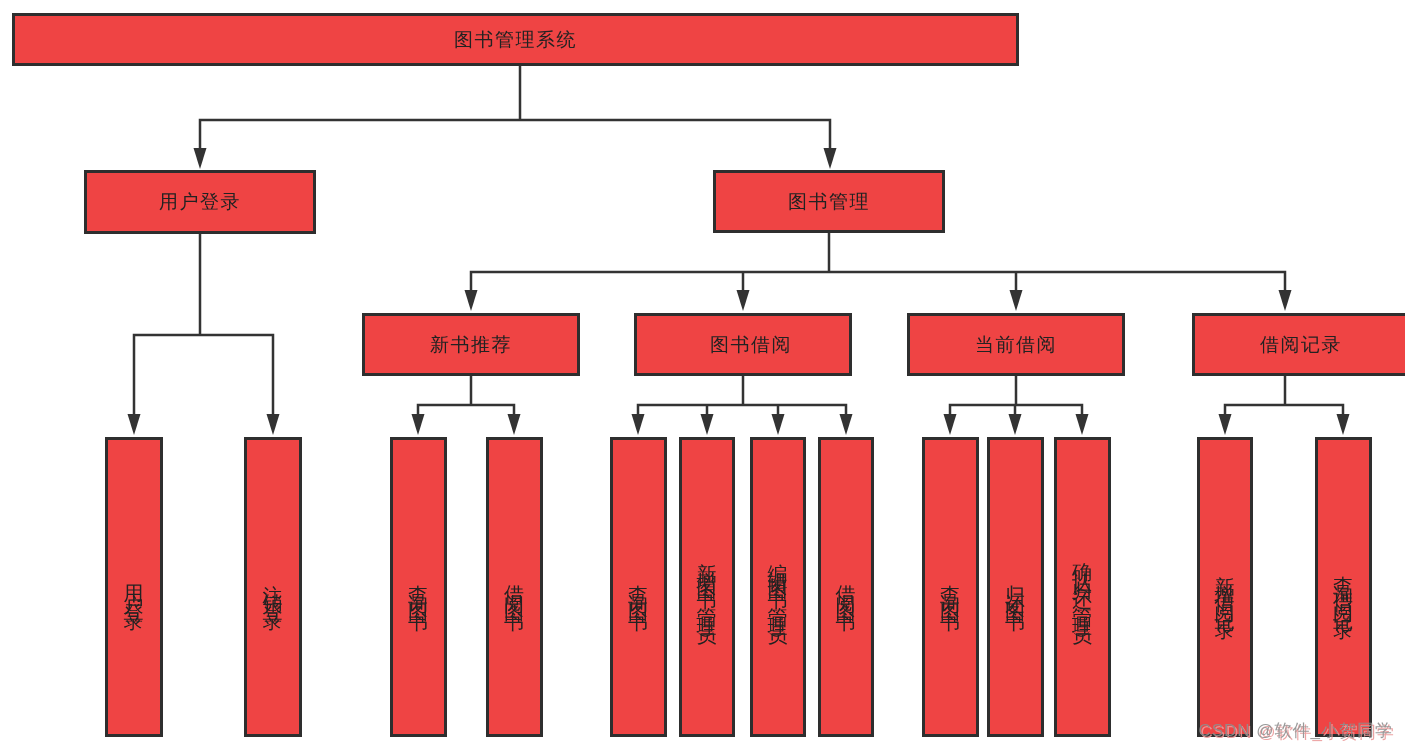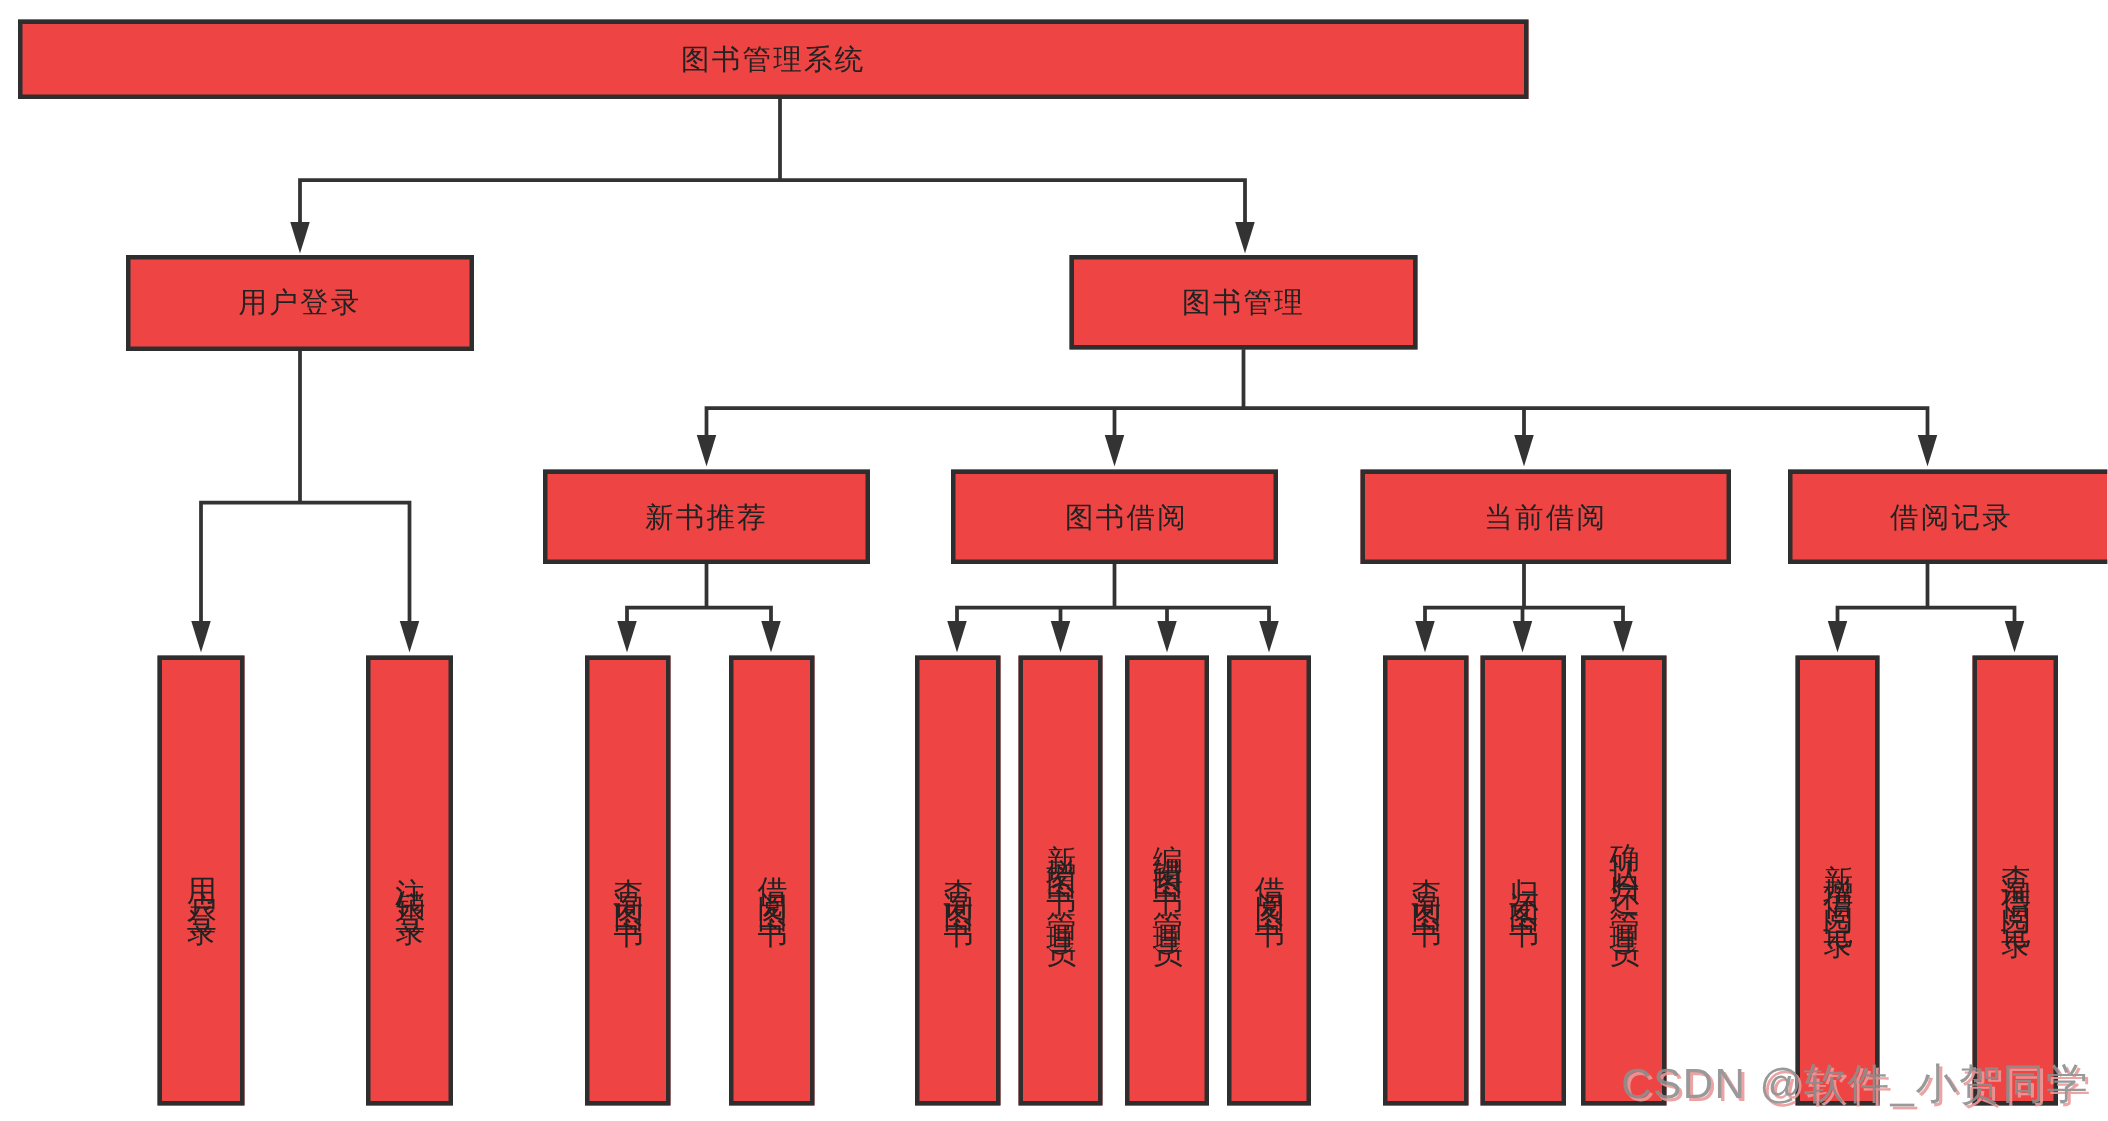--- a/index.html
+++ b/index.html
@@ -34,21 +34,21 @@
   .node.v .vtext{
     writing-mode:vertical-rl;
     text-orientation:mixed;
     letter-spacing:9px;
     line-height:1;
     white-space:nowrap;
   }
   .watermark{
     position:absolute;
     right:12px;bottom:5px;
-    font-size:28px;
+    font-size:17px;
     letter-spacing:1px;
     color:var(--watermark-gray);
     text-shadow:2px 2px 0 var(--watermark-pink);
     z-index:5;
     opacity:.9;
   }
 </style>
 </head>
 <body>
 
@@ -100,21 +100,21 @@
   <div class="node h" style="left:362px;top:313px;width:218px;height:63px;">
     <span>新书推荐</span>
   </div>
 
   <div class="node h" style="left:713px;top:170px;width:232px;height:63px;">
     <span>图书管理</span>
   </div>
   <div class="node h" style="left:634px;top:313px;width:218px;height:63px;padding-left:16px;">
     <span>图书借阅</span>
   </div>
-  <div class="node h" style="left:907px;top:313px;width:247px;height:63px;">
+  <div class="node h" style="left:907px;top:313px;width:218px;height:63px;">
     <span>当前借阅</span>
   </div>
   <div class="node h" style="left:1176px;top:313px;width:218px;height:63px;margin-left:16px;">
     <span>借阅记录</span>
   </div>
 
   <div class="node v" style="left:105px;top:437px;width:58px;height:300px;">
     <span class="vtext">用户登录</span>
   </div>
   <div class="node v" style="left:244px;top:437px;width:58px;height:300px;">

